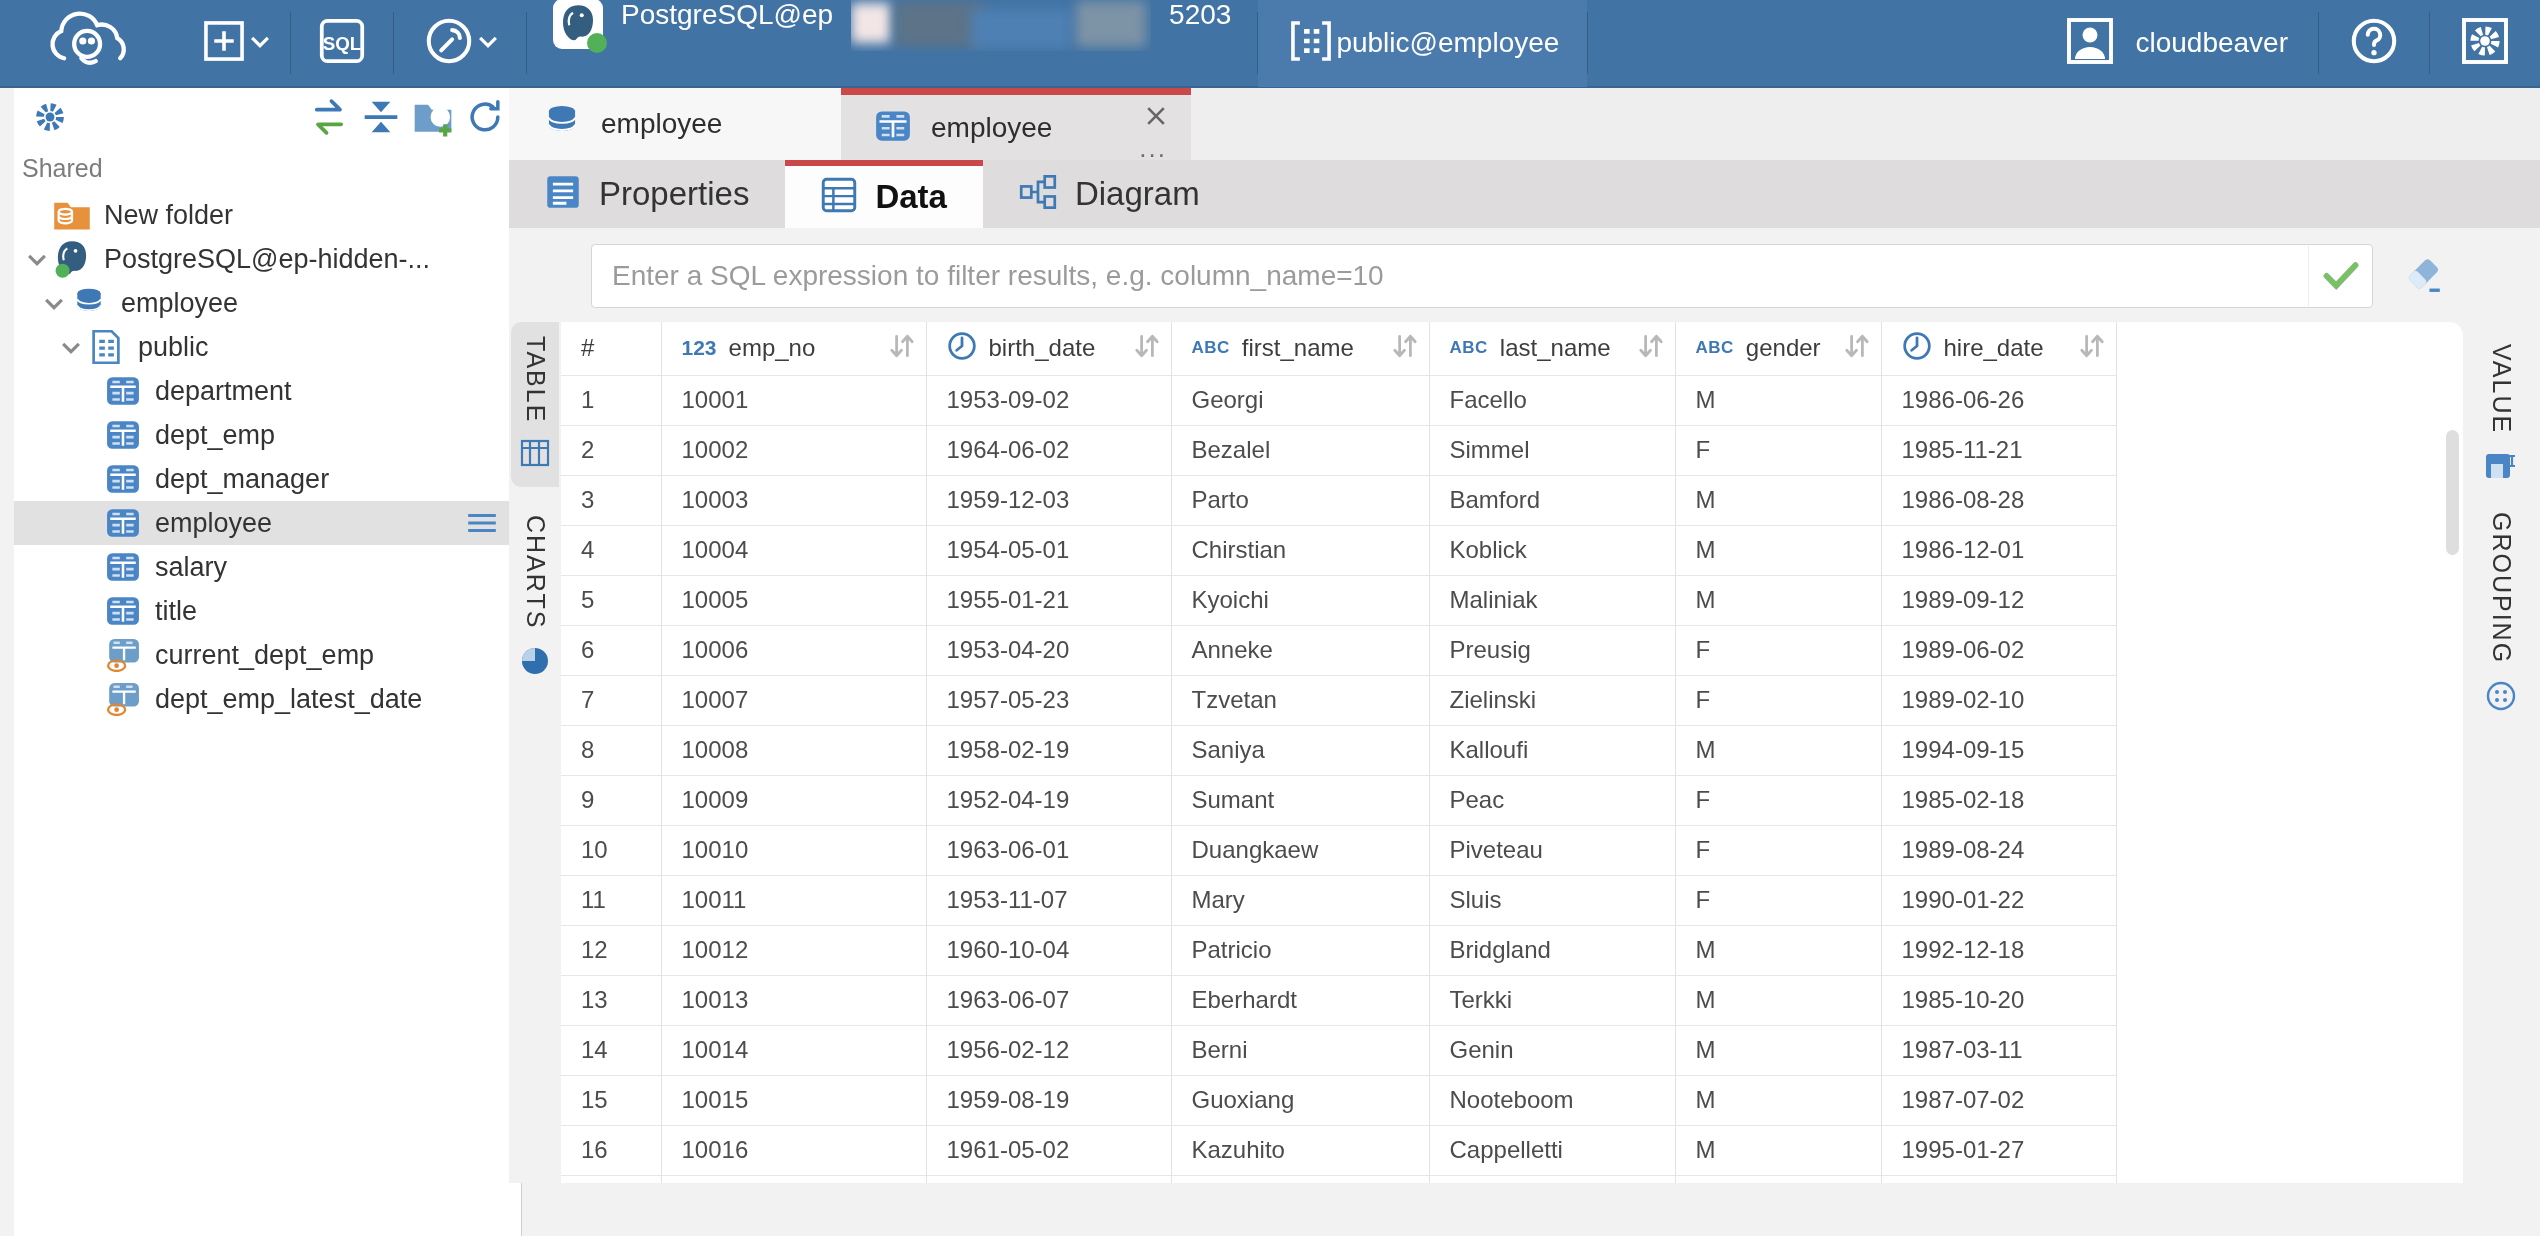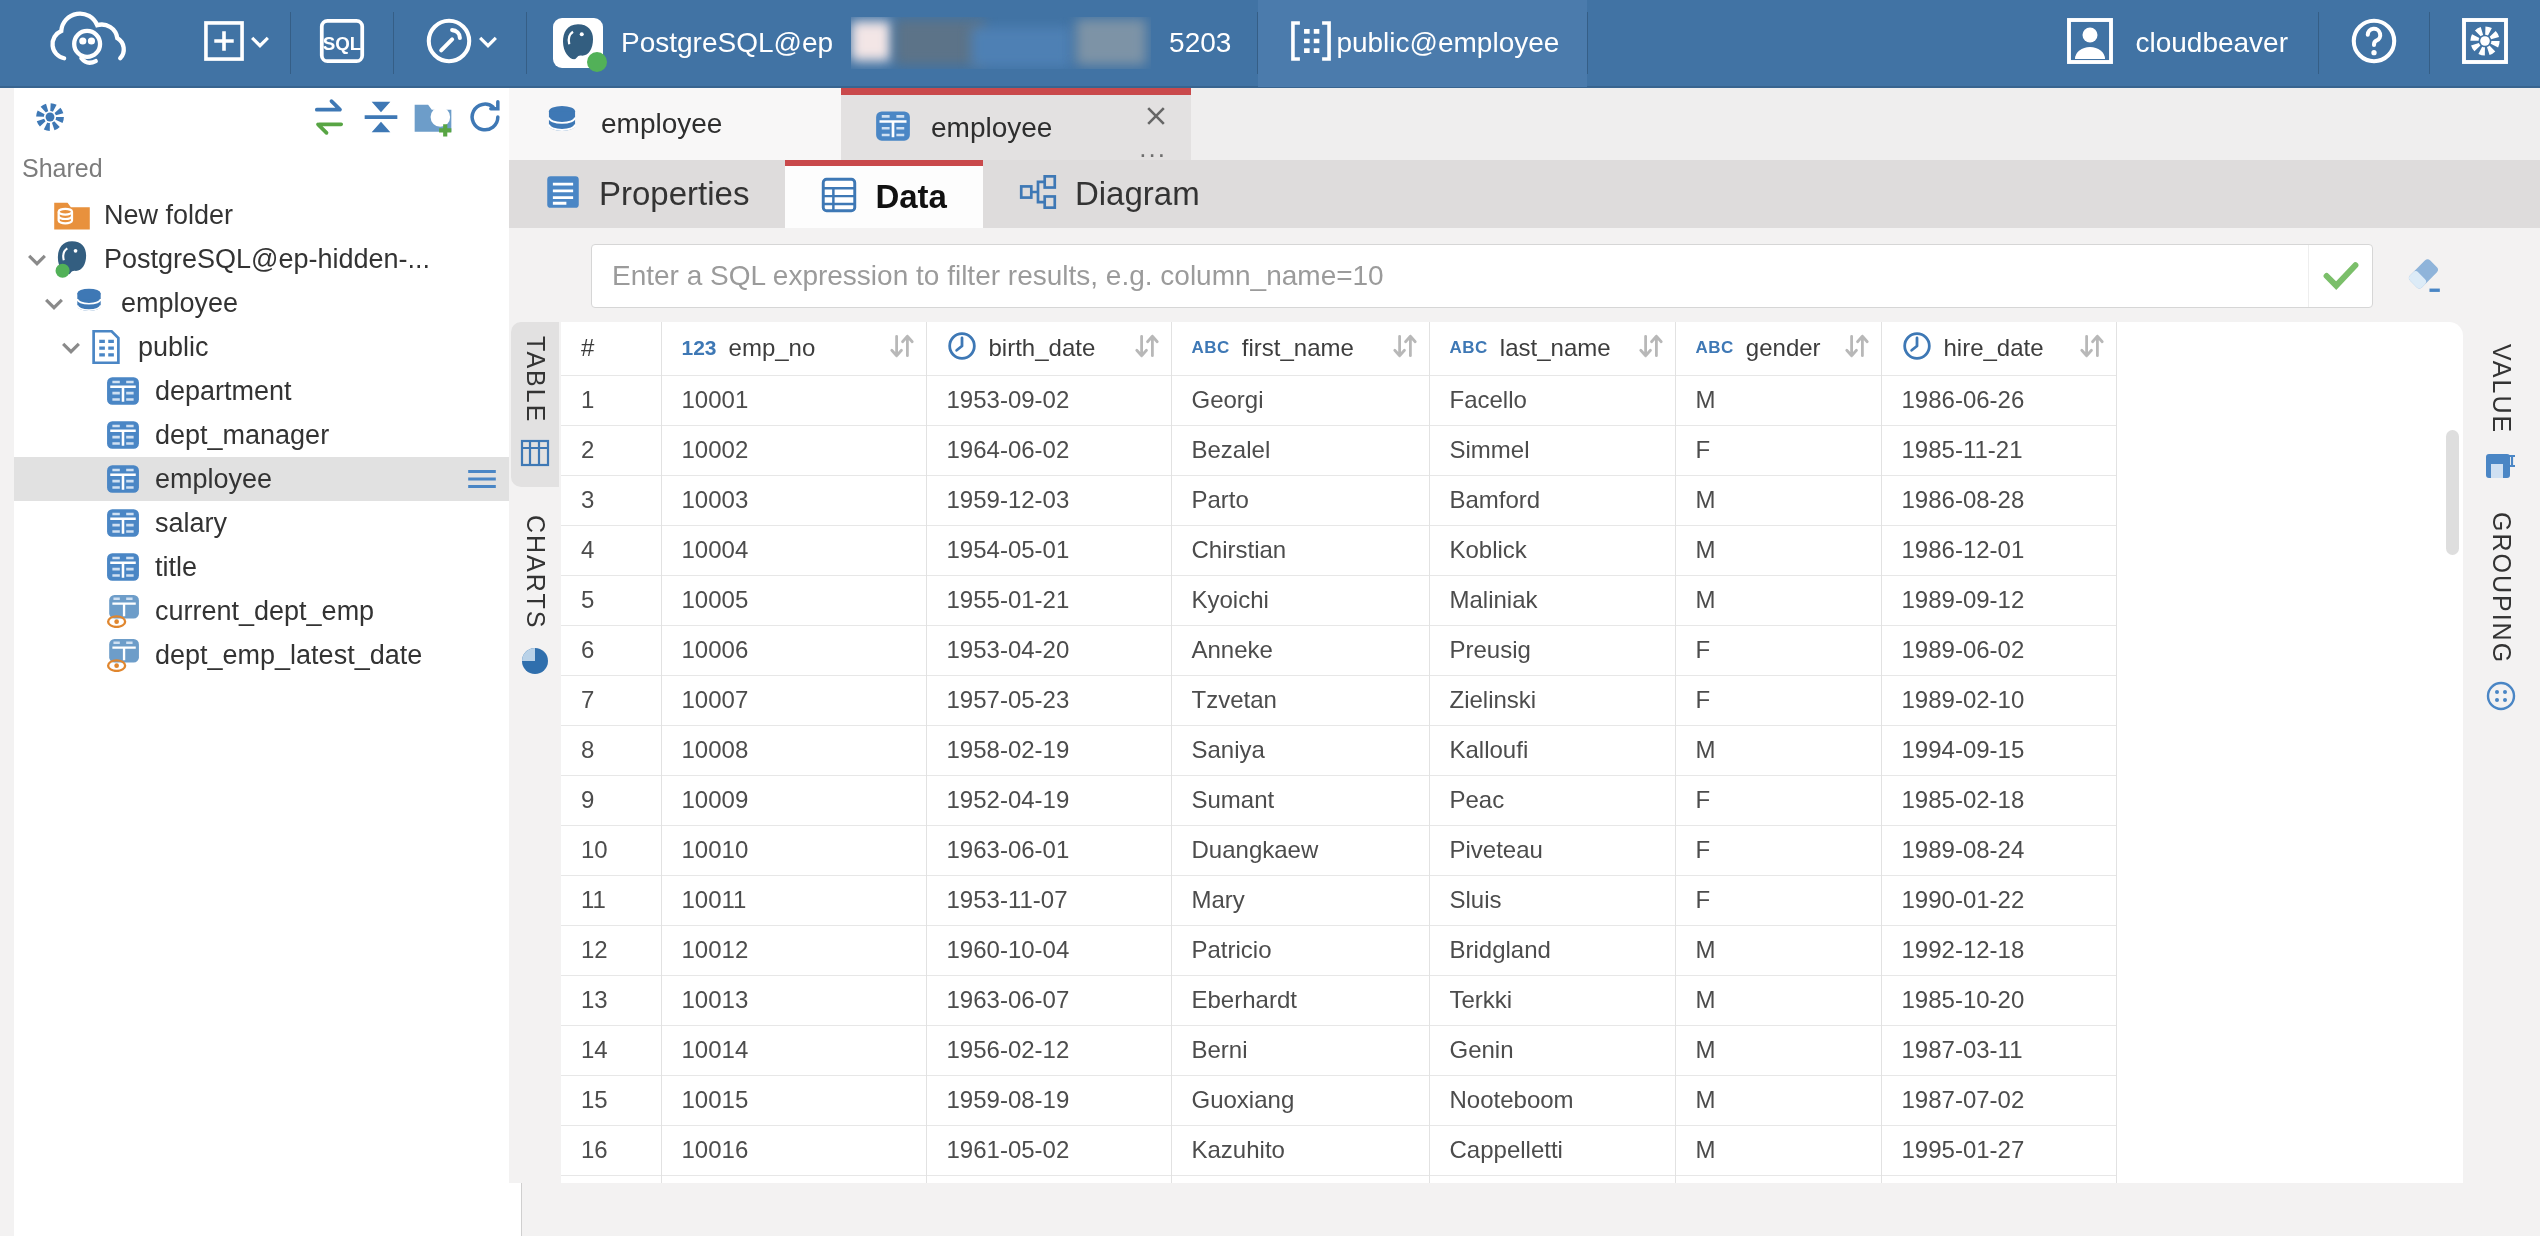--- a/index.html
+++ b/index.html
@@ -5,21 +5,21 @@
   * { margin:0; padding:0; box-sizing:border-box; }
   html,body { width:2540px; height:1236px; overflow:hidden;
     font-family:"Liberation Sans", sans-serif; background:#f3f2f2; }
 
   
   #topbar { position:absolute; left:0; top:0; width:2540px; height:88px;
     background:#4173a4; border-bottom:2px solid #38648f; display:flex; align-items:center; color:#fff; }
   .tb-sep { width:1px; height:62px; background:rgba(0,0,0,0.18); flex:none; }
   .tb-btn { display:flex; align-items:center; justify-content:center; height:88px; flex:none; cursor:pointer; }
   .tb-label { font-size:28px; color:#fff; white-space:nowrap; }
-  #conn-item { display:flex; align-items:center; gap:18px; padding:0 26px; height:88px; }
+  #conn-item { display:flex; gap:18px; padding:0 26px; height:88px; }
   #schema-item { display:flex; align-items:center; padding:0 28px; height:88px; background:#4b7bac; }
   .censor { position:relative; display:inline-block; width:300px; height:52px; vertical-align:middle; overflow:hidden; }
   .censor i { position:absolute; filter:blur(6px); border-radius:4px; }
   #user-item { display:flex; align-items:center; gap:18px; padding:0 30px; height:88px; }
   .pg-badge { position:relative; width:50px; height:50px; background:#fff; border-radius:9px; flex:none; }
   .pg-badge svg { position:absolute; left:5px; top:3px; }
   .pg-dot { position:absolute; width:20px; height:20px; border-radius:50%; background:#52b158; }
 
   
   #sidebar { position:absolute; left:14px; top:88px; width:508px; height:1148px;
@@ -315,20 +315,32 @@
         <span style="width: 59px; flex: 0 0 auto;"></span>
         <span class="tree-chev"></span>
         <span class="tree-icon">
           <svg width="34" height="30" viewBox="0 0 32 28">
             <rect x="1" y="1" width="30" height="26" rx="5" fill="#4a86c5"></rect>
             <path d="M4 10 h24 M16 10 v14" stroke="#fff" stroke-width="2.4"></path>
             <path d="M6 5.5 h7 M19 5.5 h7 M6 16 h7 M19 16 h7 M6 22 h7 M19 22 h7" stroke="#cfe0f2" stroke-width="2.4"></path>
           </svg>
         </span>
         <span class="tree-label">department</span>
+      </div>
+      <div class="tree-item">
+        <span style="width: 59px; flex: 0 0 auto;"></span>
+        <span class="tree-chev"></span>
+        <span class="tree-icon">
+          <svg width="34" height="30" viewBox="0 0 32 28">
+            <rect x="1" y="1" width="30" height="26" rx="5" fill="#4a86c5"></rect>
+            <path d="M4 10 h24 M16 10 v14" stroke="#fff" stroke-width="2.4"></path>
+            <path d="M6 5.5 h7 M19 5.5 h7 M6 16 h7 M19 16 h7 M6 22 h7 M19 22 h7" stroke="#cfe0f2" stroke-width="2.4"></path>
+          </svg>
+        </span>
+        <span class="tree-label">dept_emp</span>
       </div>
       <div class="tree-item">
         <span style="width: 59px; flex: 0 0 auto;"></span>
         <span class="tree-chev"></span>
         <span class="tree-icon">
           <svg width="34" height="30" viewBox="0 0 32 28">
             <rect x="1" y="1" width="30" height="26" rx="5" fill="#4a86c5"></rect>
             <path d="M4 10 h24 M16 10 v14" stroke="#fff" stroke-width="2.4"></path>
             <path d="M6 5.5 h7 M19 5.5 h7 M6 16 h7 M19 16 h7 M6 22 h7 M19 22 h7" stroke="#cfe0f2" stroke-width="2.4"></path>
           </svg>

